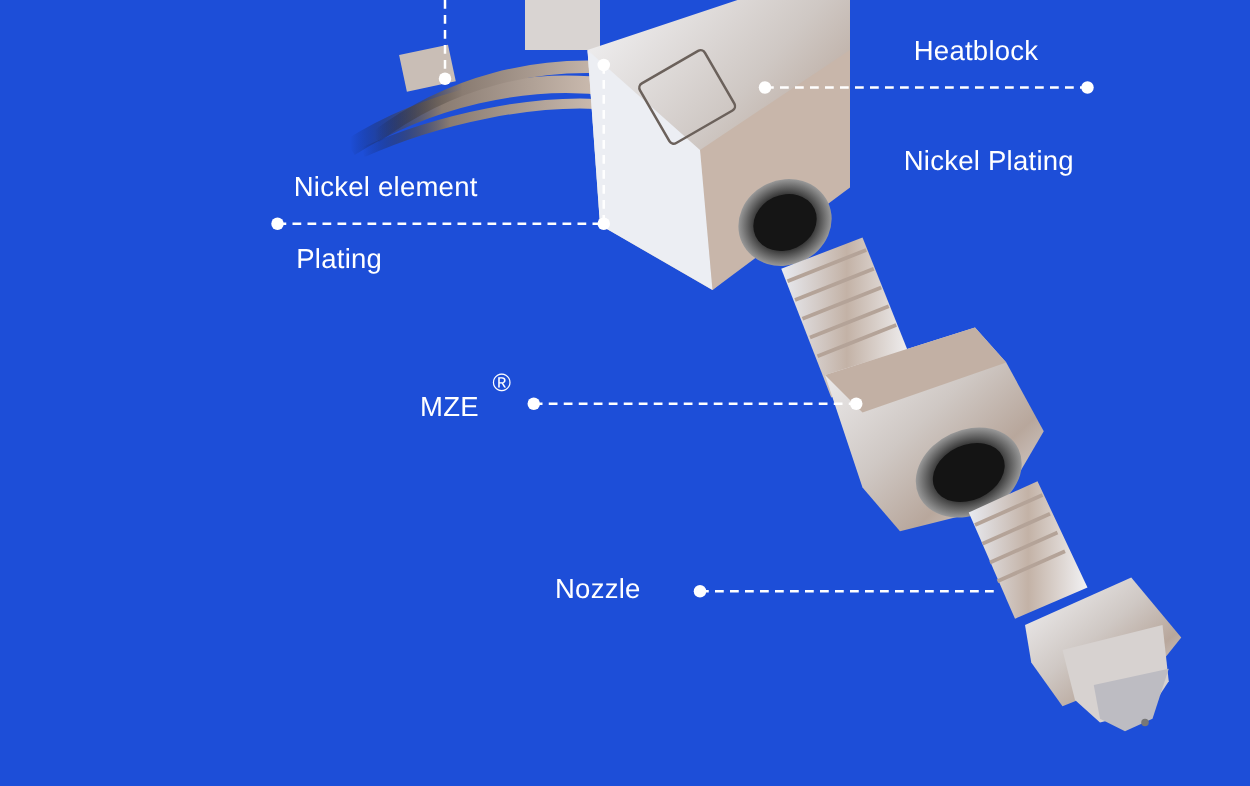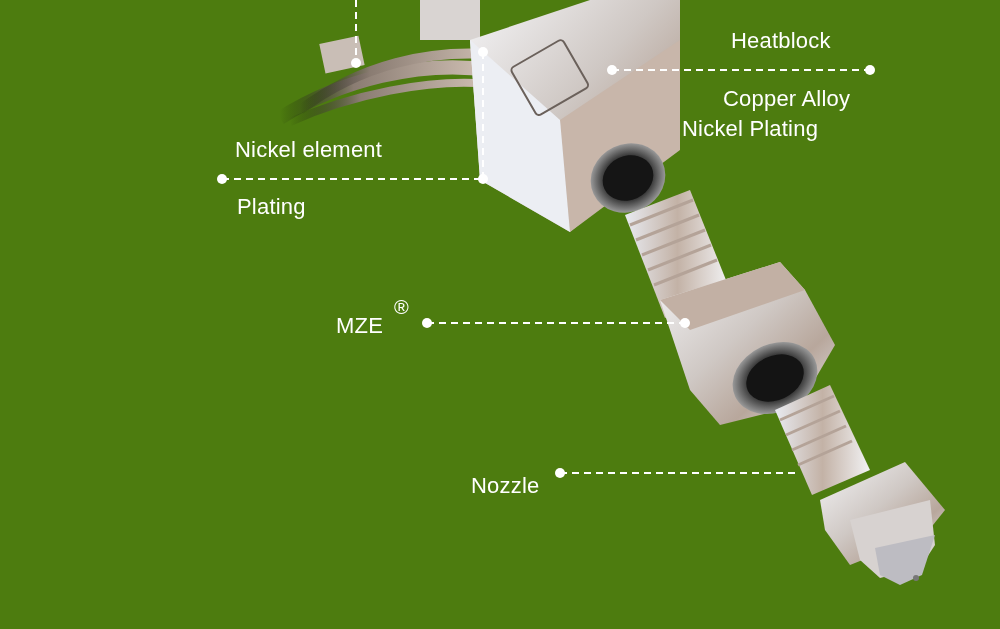--- a/index.html
+++ b/index.html
@@ -1,18 +1,18 @@
 <!DOCTYPE html>
 <html><head>
 <meta charset="utf-8">
 <style>
   html, body { margin: 0; padding: 0; background: #000; }
   body { width: 1000px; height: 629px; overflow: hidden; position: relative;
          font-family: "Liberation Sans", "DejaVu Sans", sans-serif; color: #fff; }
-  .stage { position: absolute; left: 0; top: 0; width: 1000px; height: 629px; background: #4d7c0f; }
+  .stage { position: absolute; left: 0; top: 0; width: 1000px; height: 629px; background: #1d4ed8; }
   svg.art { position: absolute; left: 0; top: 0; width: 1000px; height: 629px; }
   .label { position: absolute; font-size: 22px; color: #fff; white-space: nowrap; line-height: 1; letter-spacing: 0.2px; }
   .sup { position: absolute; font-size: 20px; color: #fff; line-height: 1; }
 </style>
 </head>
 <body>
 
 <div class="stage">
 
   <svg class="art" viewBox="0 0 1000 629">
@@ -105,23 +105,22 @@
         <circle cx="483" cy="179" r="5"></circle>
       <circle cx="483" cy="52" r="5"></circle>
         <circle cx="356" cy="63" r="5"></circle>
       <circle cx="427" cy="323" r="5"></circle>
         <circle cx="685" cy="323" r="5"></circle>
       <circle cx="560" cy="473" r="5"></circle>
     </g>
   </svg>
 
   <div class="label" style="left:731px; top:30px;">Heatblock</div>
-  <div class="label" style="left:723px; top:88px;">Copper Alloy</div>
-  <div class="label" style="left:682px; top:118px;text-align:center;">Nickel Plating</div>
+  <div class="label" style="left:723px; top:118px;text-align:center;">Nickel Plating</div>
 
   <div class="label" style="left:235px; top:139px;">Nickel element</div>
   <div class="label" style="left:237px; top:196px;">Plating</div>
 
   <div class="label" style="left:336px; top:315px;">MZE</div>
   <div class="sup" style="left:394px; top:297px;">®</div>
 
-  <div class="label" style="left:471px; top:460px;margin-top:15px;">Nozzle</div>
+  <div class="label" style="left:444px; top:460px;">Nozzle</div>
 </div>
 
 </body></html>

